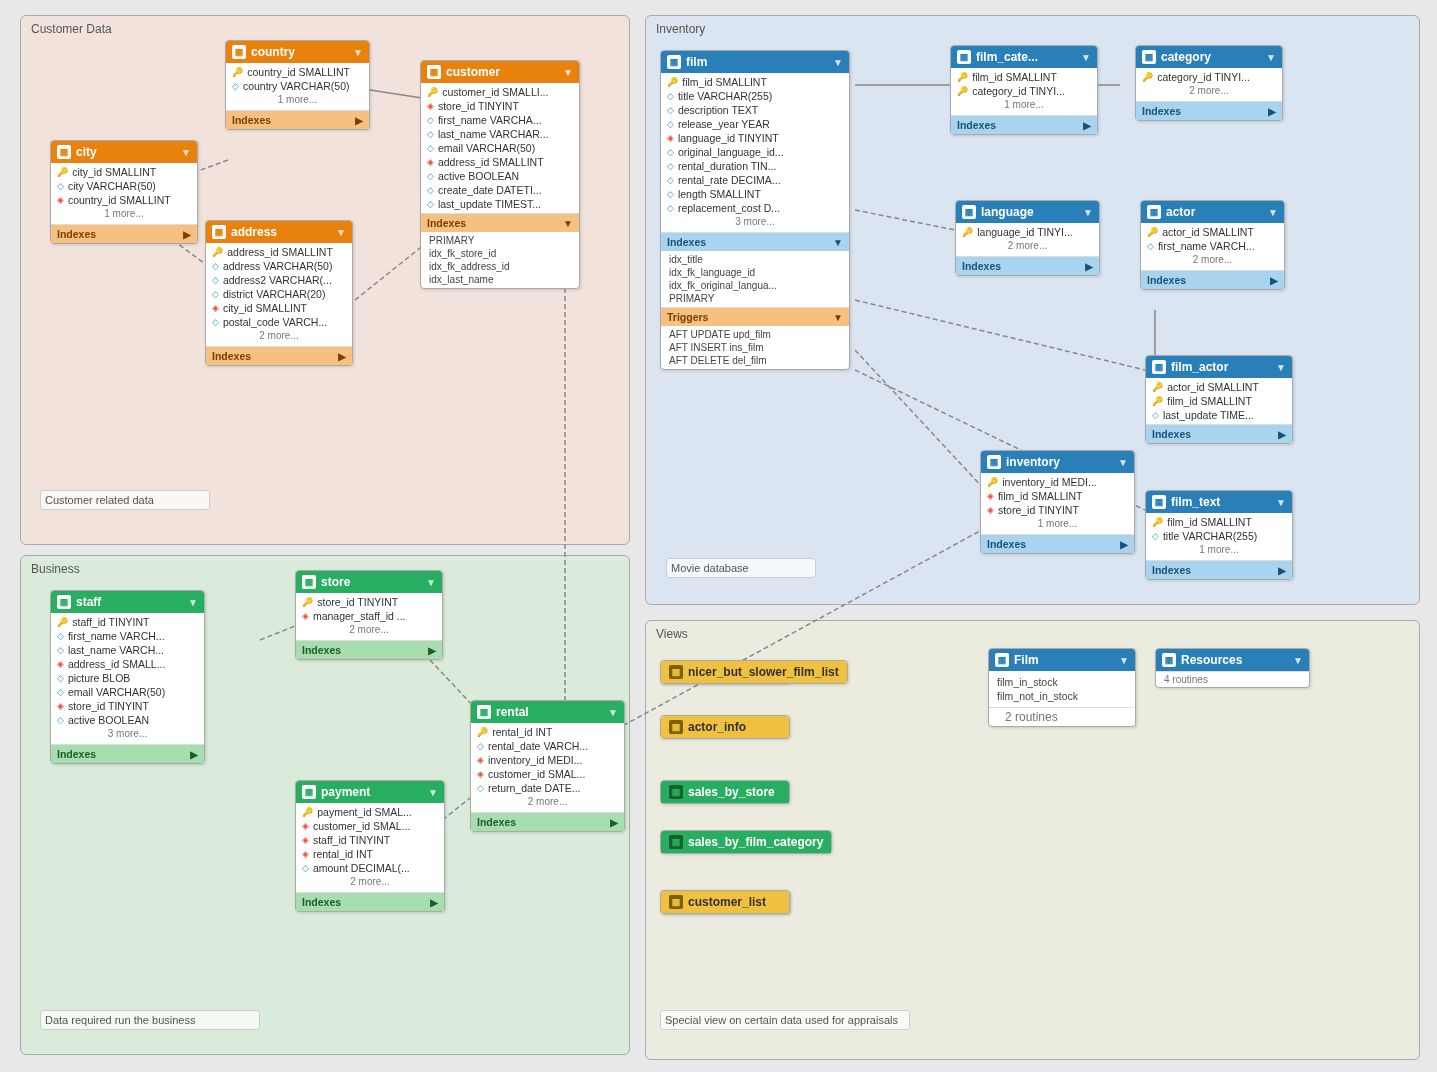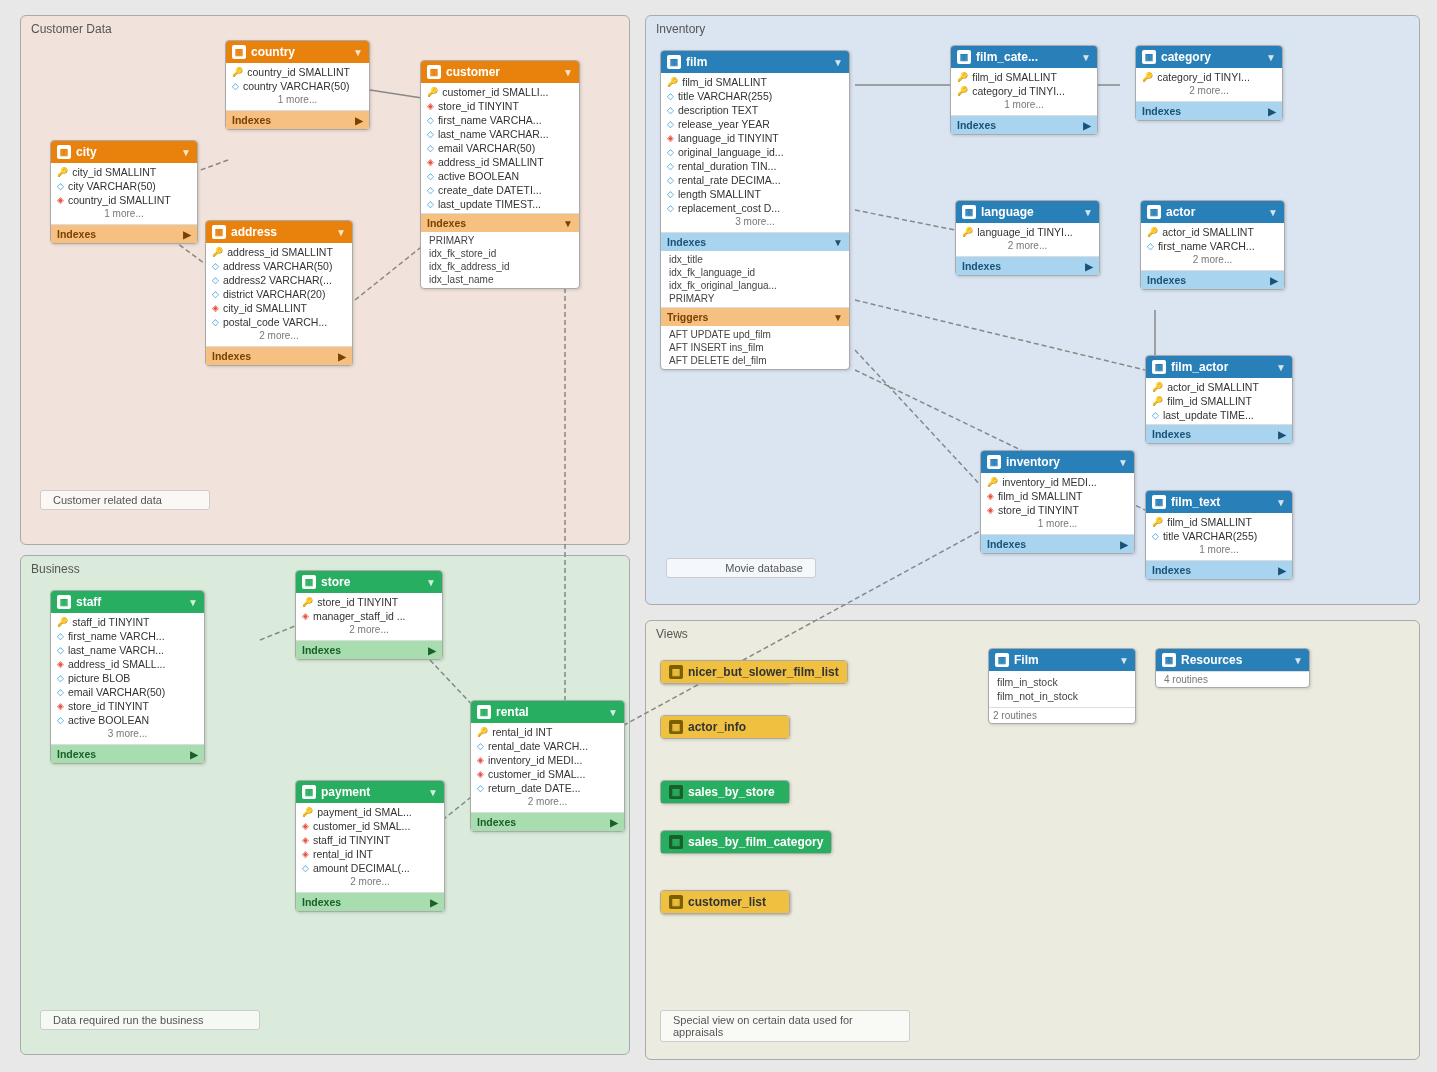--- a/index.html
+++ b/index.html
@@ -166,21 +166,21 @@
       top: 0; left: 0;
       width: 1437px;
       height: 1072px;
       pointer-events: none;
     }
 
     .note-box {
       position: absolute;
       background: rgba(255,255,255,0.7);
       border: 1px solid #ccc;
-      padding: 3px 12px;
+      padding: 3px 4px;
       border-radius: 3px;
       font-size: 11px;
       color: #555;
     }
 
     .routine-list {
       padding: 4px 8px;
       font-size: 10.5px;
       color: #444;
     }
@@ -827,21 +827,21 @@
     <div class="more-row">1 more...</div>
   </div>
   <div class="indexes-section">
     <div class="indexes-header blue-bg">
       <span>Indexes</span>
       <span class="indexes-arrow">▶</span>
     </div>
   </div>
 </div>
 
-<div class="note-box" style="left:666px; top:558px; width:150px;text-align:right;">
+<div class="note-box" style="left:666px; top:558px; width:150px;">
   <span>Movie database</span>
 </div>
 
 <div style="position:absolute; left:660px; top:660px; display:flex; gap:8px; flex-wrap:wrap; align-items:flex-start;">
   <div class="table-card" style="width:auto; display:inline-block;">
     <div class="table-header yellow" style="padding:4px 8px;">
       <div class="table-header-icon yellow-icon" style="background:#7a6000;">
         <span style="color:#f0c040; font-size:9px;">▦</span>
       </div>
       <span class="header-title">film_list</span>
@@ -864,21 +864,21 @@
       <span style="color:#2980b9; font-size:9px;">▦</span>
     </div>
     <span class="header-title">Film</span>
     <span class="header-arrow">▼</span>
   </div>
   <div class="routine-list">
     <div class="routine-row">film_in_stock</div>
     <div class="routine-row">film_not_in_stock</div>
   </div>
   <div class="indexes-section">
-    <div style="padding:2px 4px; font-size:10px; color:#777;">2 routines</div>
+    <div style="padding:2px 16px; font-size:12px; color:#777;">2 routines</div>
   </div>
 </div>
 
 <div class="table-card" style="left:1155px; top:648px; width:155px;">
   <div class="table-header blue">
     <div class="table-header-icon">
       <span style="color:#2980b9; font-size:9px;">▦</span>
     </div>
     <span class="header-title">Resources</span>
     <span class="header-arrow">▼</span>

